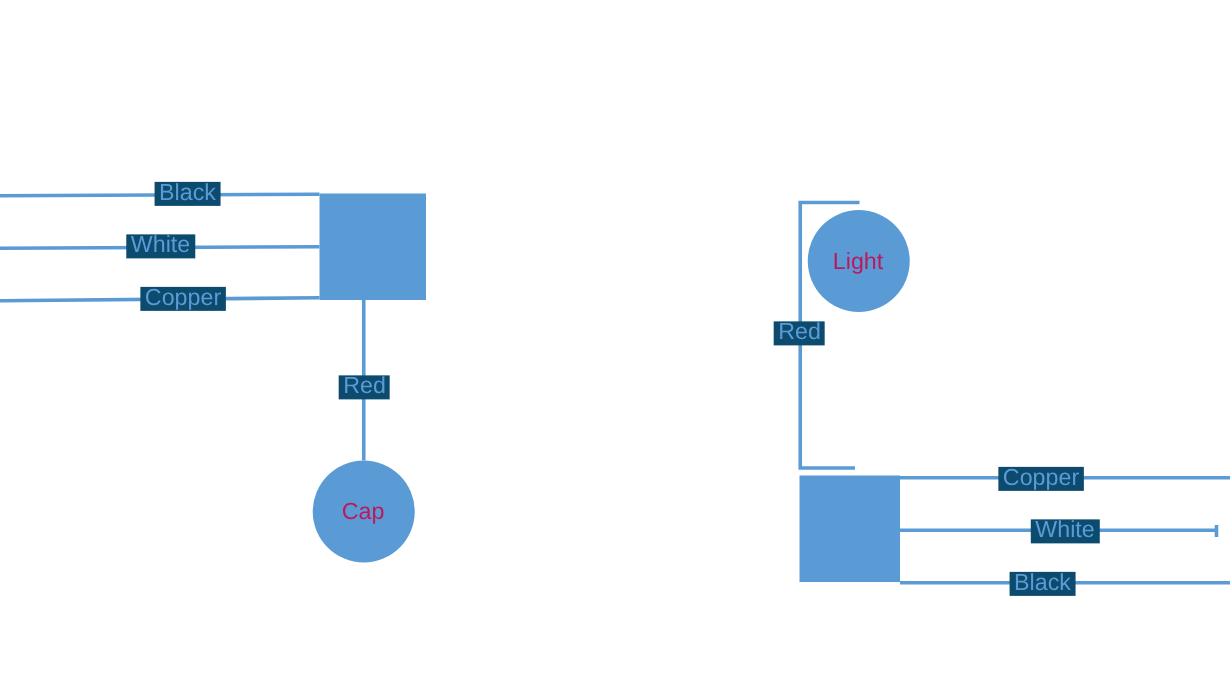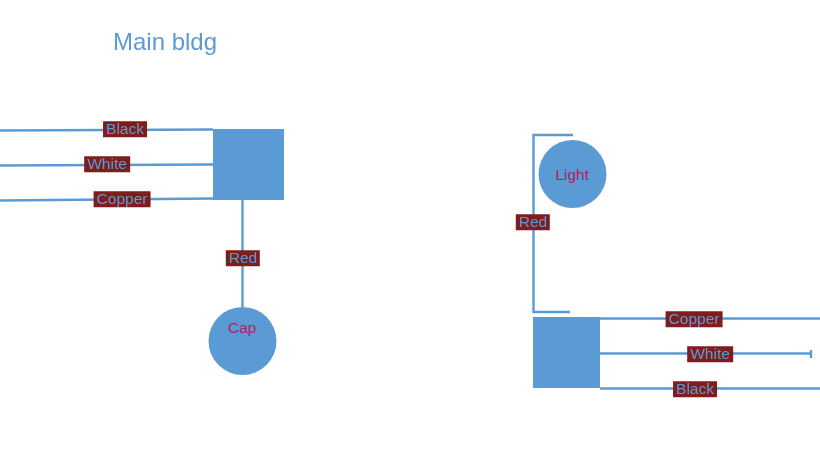--- a/index.html
+++ b/index.html
@@ -28,21 +28,21 @@
     font-size: 24px;
     font-family: "Liberation Sans", sans-serif;
     white-space: nowrap;
     line-height: 1;
   }
   .wire-label {
     position: absolute;
     color: #5B9BD5;
     font-size: 15.5px;
     font-family: "Liberation Sans", sans-serif;
-    background: #7f1d1d;
+    background: #0c4a6e;
     padding: 0 3px;
     white-space: nowrap;
     line-height: 1;
     transform: translate(-50%, -50%);
   }
   .node-label {
     position: absolute;
     color: #be185d;
     font-size: 15.5px;
     font-family: "Liberation Sans", sans-serif;
@@ -77,32 +77,31 @@
     <rect x="533" y="317" width="67" height="71" fill="#5B9BD5"></rect>
 
     <line x1="600" y1="318.5" x2="824" y2="318.5" stroke="#5B9BD5" stroke-width="2.4"></line>
 
     <line x1="600" y1="353.5" x2="812" y2="353.5" stroke="#5B9BD5" stroke-width="2.4"></line>
     <line x1="811" y1="350" x2="811" y2="358" stroke="#5B9BD5" stroke-width="2.4"></line>
 
     <line x1="600" y1="388.5" x2="824" y2="388.5" stroke="#5B9BD5" stroke-width="2.4"></line>
   </svg>
 
-  <div class="title" style="left:113px; top:30px;">Main bldg</div>
 
 
   <div class="wire-label" style="left:125px; top:129px;">Black</div>
 
   <div class="wire-label" style="left:107px; top:164px;">White</div>
 
   <div class="wire-label" style="left:122px; top:199px;">Copper</div>
 
   <div class="wire-label" style="left:243px; top:258px;">Red</div>
 
-  <div class="node-label" style="left:242px; top:328px;text-align:right;">Cap</div>
+  <div class="node-label" style="left:242px; top:342px;text-align:right;">Cap</div>
 
   <div class="node-label" style="left:572px; top:175px;">Light</div>
 
   <div class="wire-label" style="left:533px; top:222px;">Red</div>
 
   <div class="wire-label" style="left:694px; top:319px;">Copper</div>
 
   <div class="wire-label" style="left:710px; top:354px;">White</div>
 
   <div class="wire-label" style="left:695px; top:389px;">Black</div>

